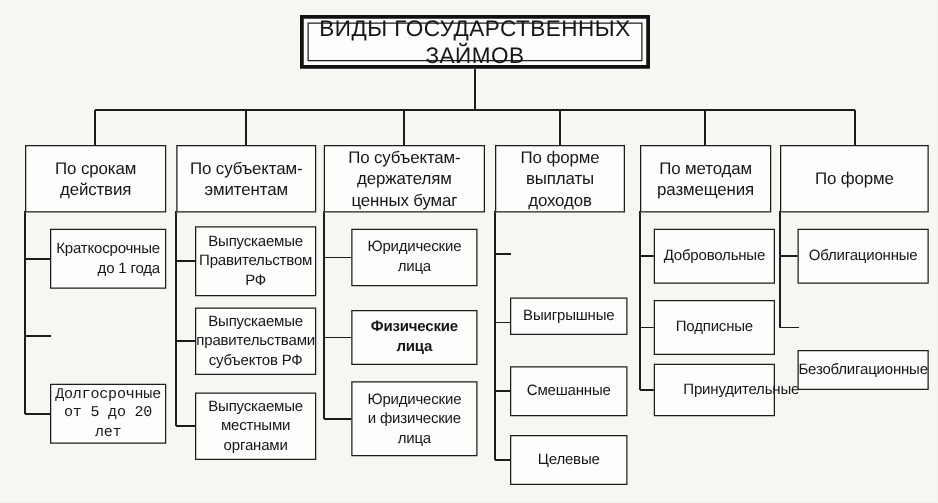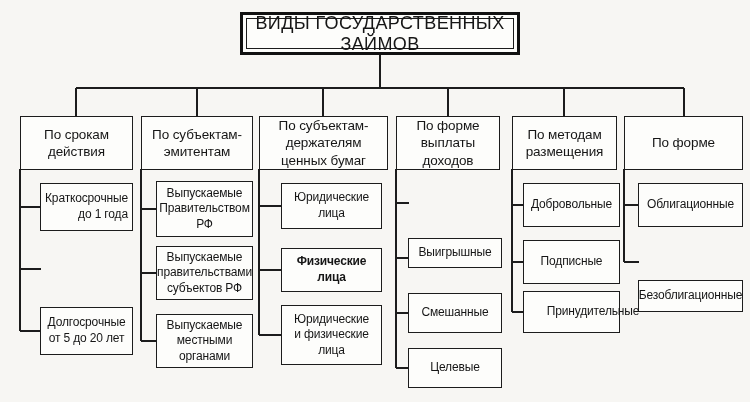--- a/index.html
+++ b/index.html
@@ -117,21 +117,21 @@
   </svg>
 
   <div class="title-outer">
     <div class="title-inner">ВИДЫ ГОСУДАРСТВЕННЫХ ЗАЙМОВ</div>
   </div>
 
   <div class="node head" style="left:20px; top:116px; width:113px; height:54px;">По срокам
 действия</div>
   <div class="node leaf" style="left:40px; top:183px; width:93px; height:48px;text-align:right;">Краткосрочные
 до 1 года</div>
-  <div class="node leaf" style="left:40px; top:307px; width:93px; height:48px;">Долгосрочные
+  <div class="node leaf" style="left:40px; top:307px; width:93px; height:48px;font-family:Liberation Mono, monospace;">Долгосрочные
 от 5 до 20 лет</div>
 
   <div class="node head" style="left:141px; top:116px; width:112px; height:54px;">По субъектам-
 эмитентам</div>
   <div class="node leaf" style="left:156px; top:181px; width:97px; height:56px;">Выпускаемые
 Правительством
 РФ</div>
   <div class="node leaf" style="left:156px; top:246px; width:97px; height:54px;">Выпускаемые
 правительствами
 субъектов РФ</div>

